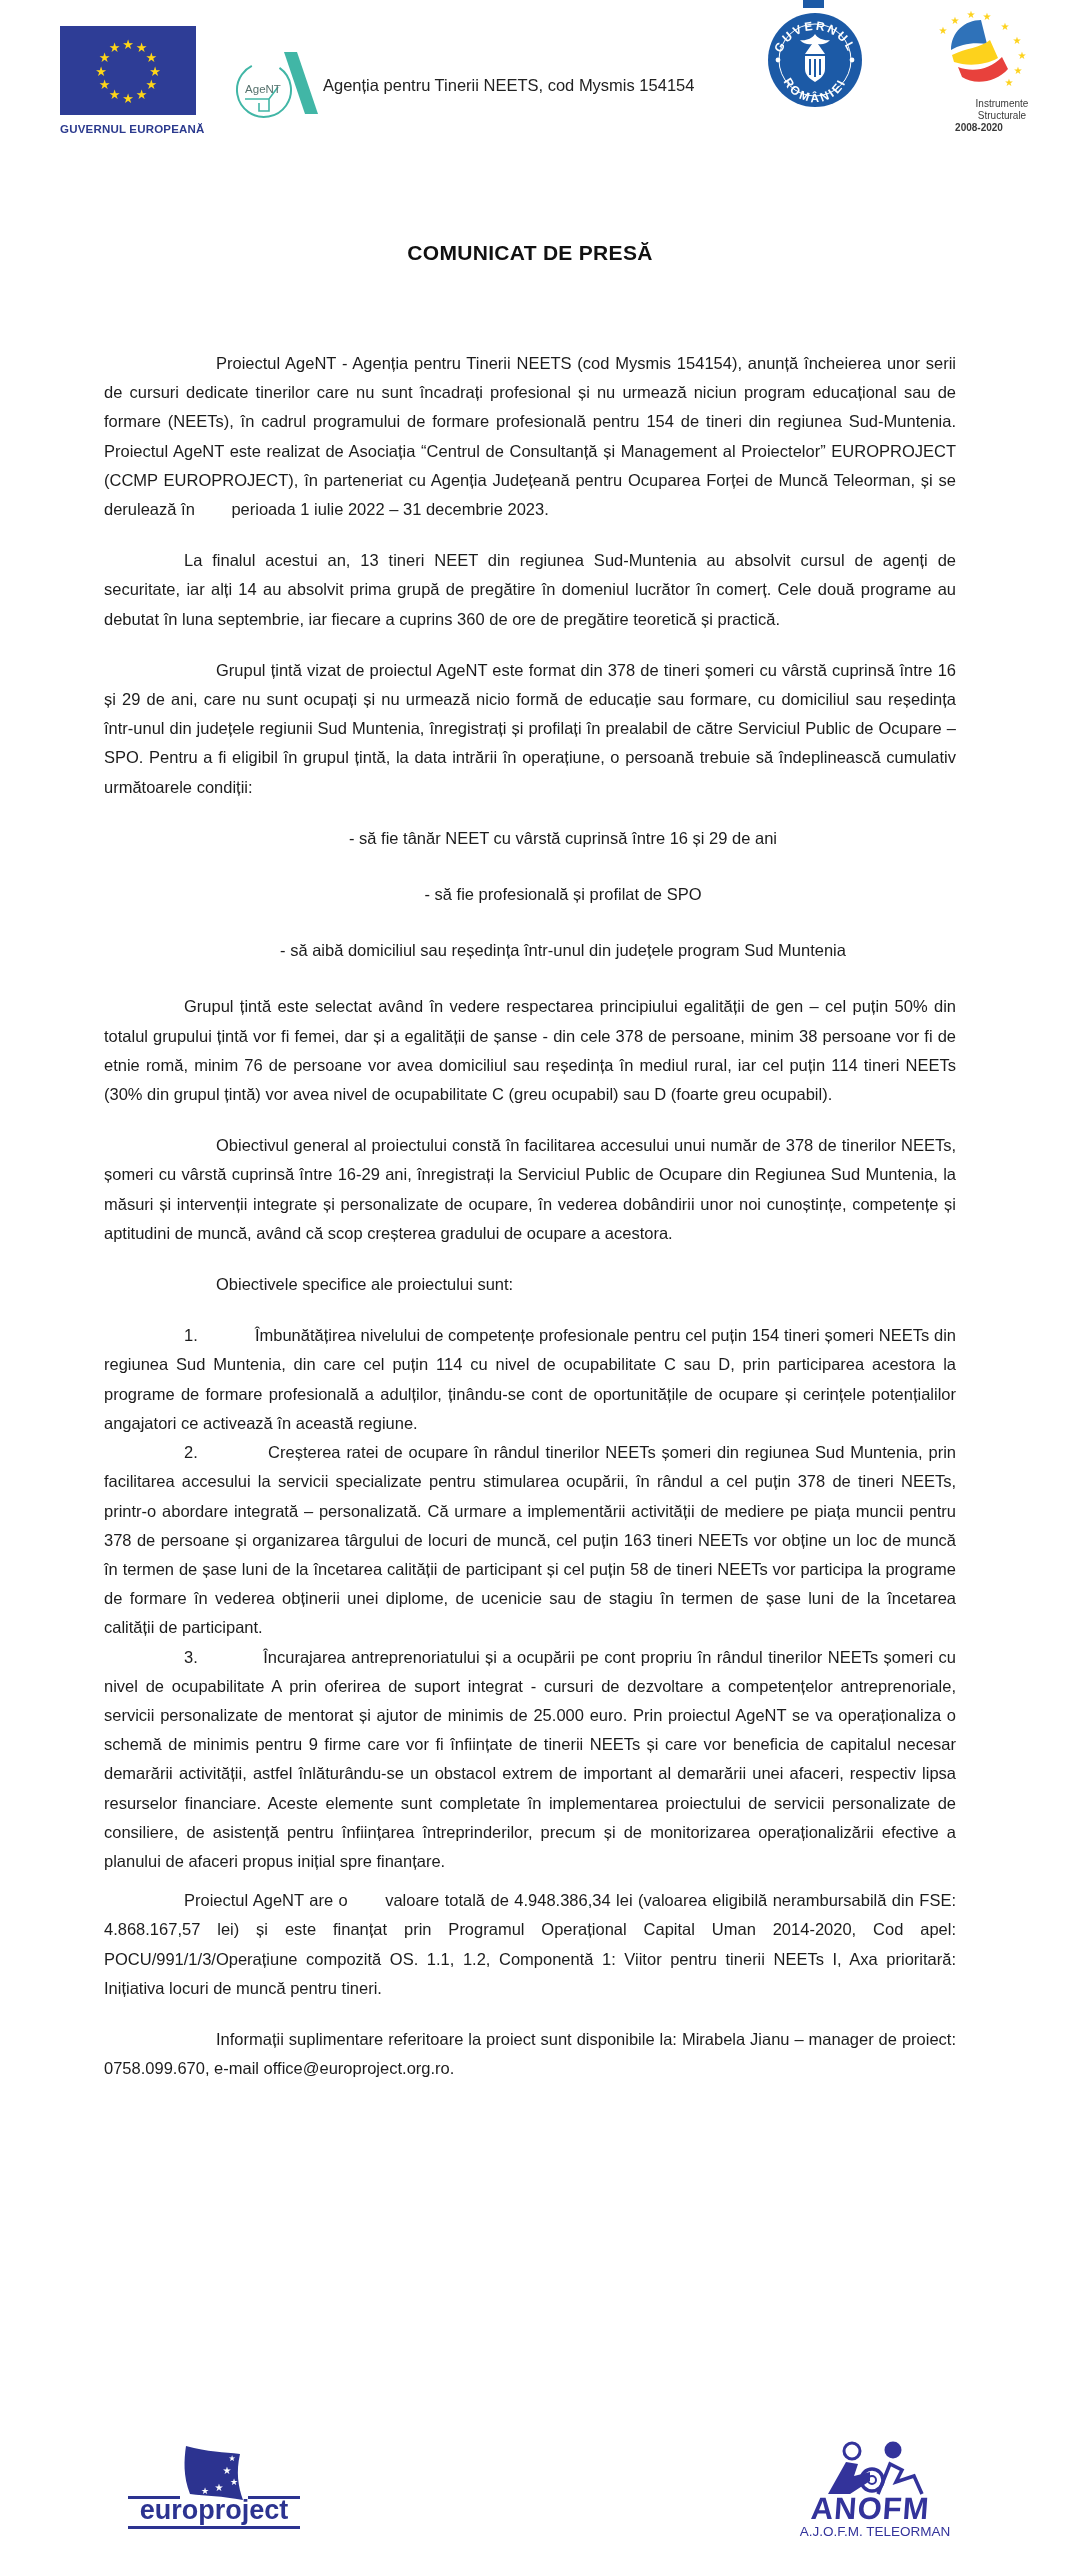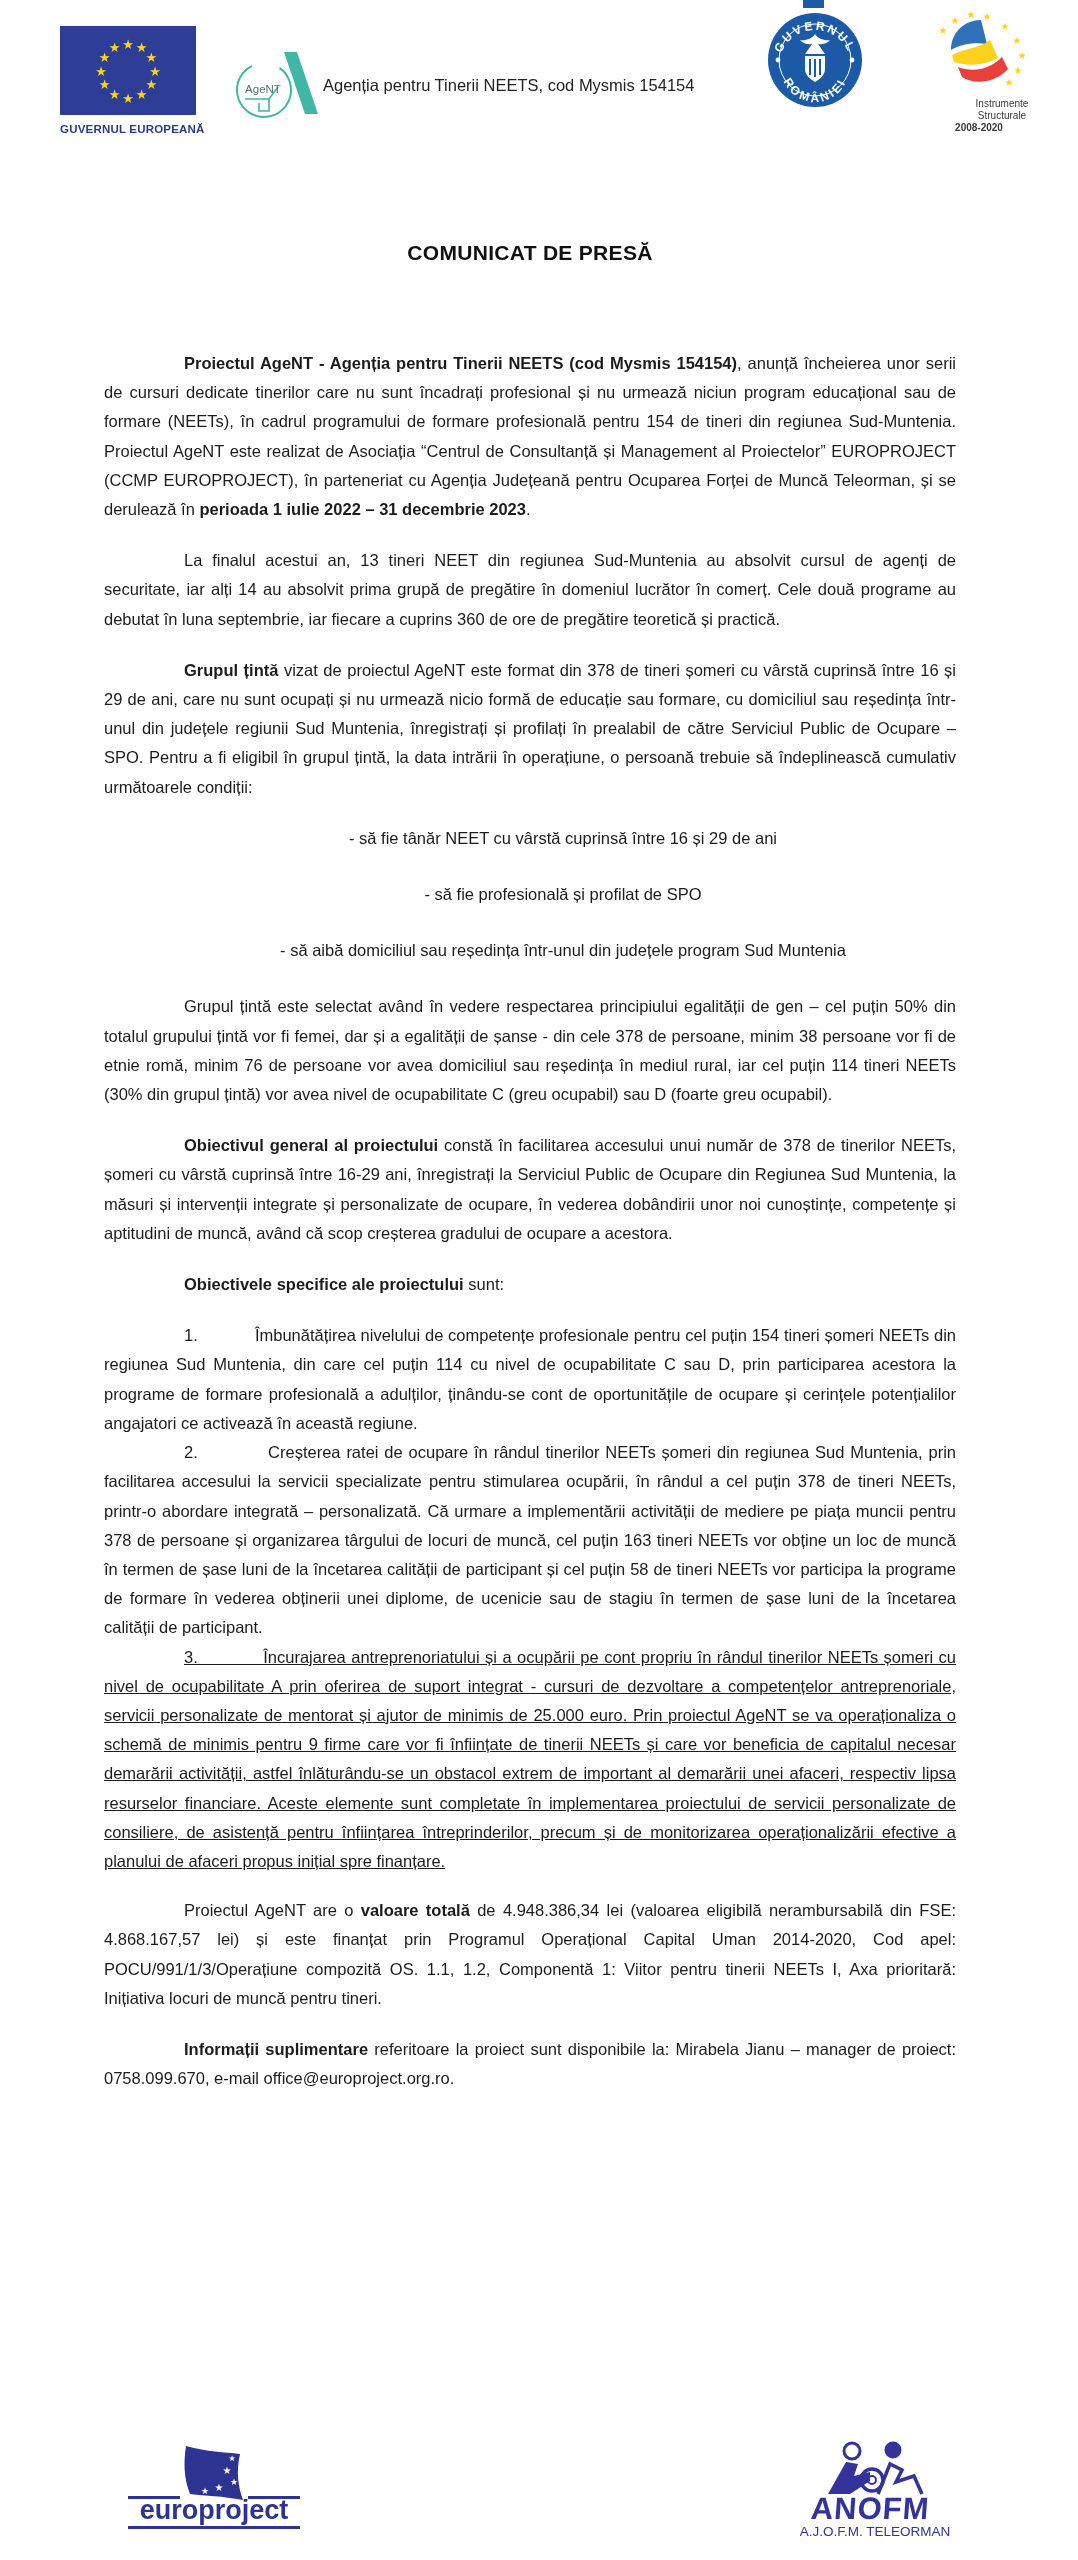--- a/index.html
+++ b/index.html
@@ -18,22 +18,22 @@
   .instr-l2{font-size:10px;font-weight:bold;color:#3a3a3a;line-height:12px;}
 
   
   .content{position:absolute;left:104px;top:0;width:852px;}
   .doc-title{margin:241px 0 84px 0;text-align:center;font-size:21px;font-weight:bold;
              letter-spacing:.3px;color:#111;}
   p.para{margin:0 0 22px 0;font-size:16.5px;line-height:29.2px;text-align:justify;}
   p.ind{text-indent:80px;}
   p.bullet{margin:0 0 27px 66px;text-align:center;}
   p.obj{margin-bottom:0;}
-  p.obj-last{margin-bottom:20px;text-decoration:underline;}
-  b{font-weight:bold;}
+  p.obj-last{margin-bottom:10px;}
+  b{font-weight:normal;margin-left:32px;}
 
   
   .ep-logo{position:absolute;left:126px;top:2444px;}
   .anofm-logo{position:absolute;left:796px;top:2440px;}
 
   svg text{font-family:"Liberation Sans",sans-serif;}
 </style>
 </head>
 <body>
 

